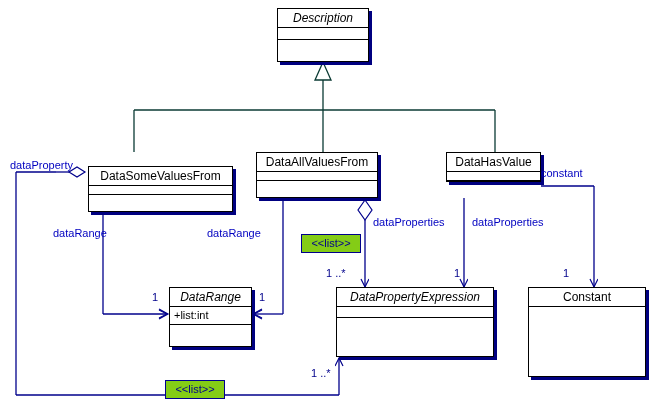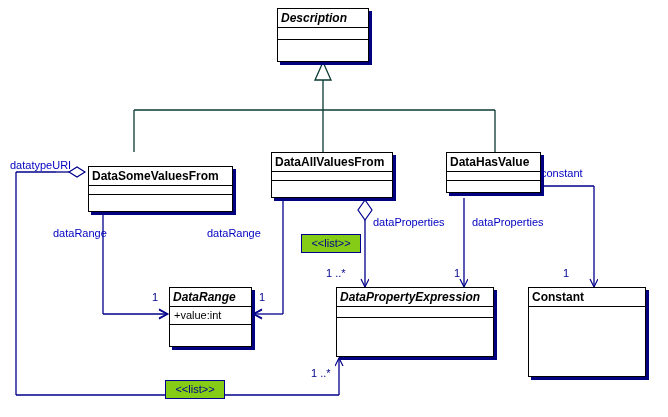--- a/index.html
+++ b/index.html
@@ -29,22 +29,23 @@
     z-index: 5;
   }
   .uml-section {
     border-bottom: 1px solid #000000;
     box-sizing: border-box;
   }
   .uml-section.last {
     border-bottom: none;
   }
   .uml-title {
+    text-align: center;
     font-size: 12px;
-    font-weight: bold;
+    font-weight: normal;
     color: #000000;
     line-height: 16px;
     padding: 1px 3px;
     white-space: nowrap;
   }
   .uml-title.italic {
     font-style: italic;
   }
   .uml-stereo {
     text-align: center;
@@ -157,57 +158,57 @@
   <div class="uml-section empty-pane" style="height:12px;"></div>
   <div class="uml-section last empty-pane"></div>
 </div>
 
 <div class="uml-box" style="left:88px; top:152px; width:145px; height:46px;margin-top:14px;">
   <div class="uml-section uml-title">DataSomeValuesFrom</div>
   <div class="uml-section empty-pane" style="height:9px;"></div>
   <div class="uml-section last empty-pane"></div>
 </div>
 
-<div class="uml-box" style="left:271px; top:152px; width:122px; height:46px;">
+<div class="uml-box" style="left:256px; top:152px; width:122px; height:46px;">
   <div class="uml-section uml-title">DataAllValuesFrom</div>
   <div class="uml-section empty-pane" style="height:9px;"></div>
   <div class="uml-section last empty-pane"></div>
 </div>
 
-<div class="uml-box" style="left:446px; top:152px; width:95px; height:41px;">
+<div class="uml-box" style="left:446px; top:152px; width:95px; height:30px;">
   <div class="uml-section uml-title">DataHasValue</div>
   <div class="uml-section empty-pane" style="height:9px;"></div>
   <div class="uml-section last empty-pane"></div>
 </div>
 
 <div class="uml-box" style="left:169px; top:287px; width:83px; height:60px;">
   <div class="uml-section uml-title italic">DataRange</div>
   <div class="uml-section">
-    <div class="uml-attr">+value:int</div>
+    <div class="uml-attr">+list:int</div>
   </div>
   <div class="uml-section last empty-pane"></div>
 </div>
 
 <div class="uml-box" style="left:336px; top:287px; width:158px; height:70px;">
   <div class="uml-section">
     <div class="uml-title italic">DataPropertyExpression</div>
   </div>
   <div class="uml-section empty-pane" style="height:11px;"></div>
   <div class="uml-section last empty-pane"></div>
 </div>
 
 <div class="uml-box" style="left:528px; top:287px; width:118px; height:90px;">
   <div class="uml-section uml-title">Constant</div>
   <div class="uml-section last empty-pane"></div>
 </div>
 
 <div class="stereo-box" style="left:301px; top:234px; width:60px;">&lt;&lt;list&gt;&gt;</div>
 <div class="stereo-box" style="left:165px; top:380px; width:60px;">&lt;&lt;list&gt;&gt;</div>
 
-<div class="label" style="left:10px; top:159px;">datatypeURI</div>
+<div class="label" style="left:10px; top:159px;">dataProperty</div>
 <div class="label" style="left:53px; top:227px;">dataRange</div>
 <div class="label" style="left:207px; top:227px;">dataRange</div>
 <div class="label" style="left:373px; top:216px;">dataProperties</div>
 <div class="label" style="left:472px; top:216px;">dataProperties</div>
 <div class="label" style="left:541px; top:167px;">constant</div>
 
 <div class="mult" style="left:152px; top:291px;">1</div>
 <div class="mult" style="left:259px; top:291px;">1</div>
 <div class="mult" style="left:326px; top:267px;">1 ..*</div>
 <div class="mult" style="left:454px; top:267px;">1</div>

